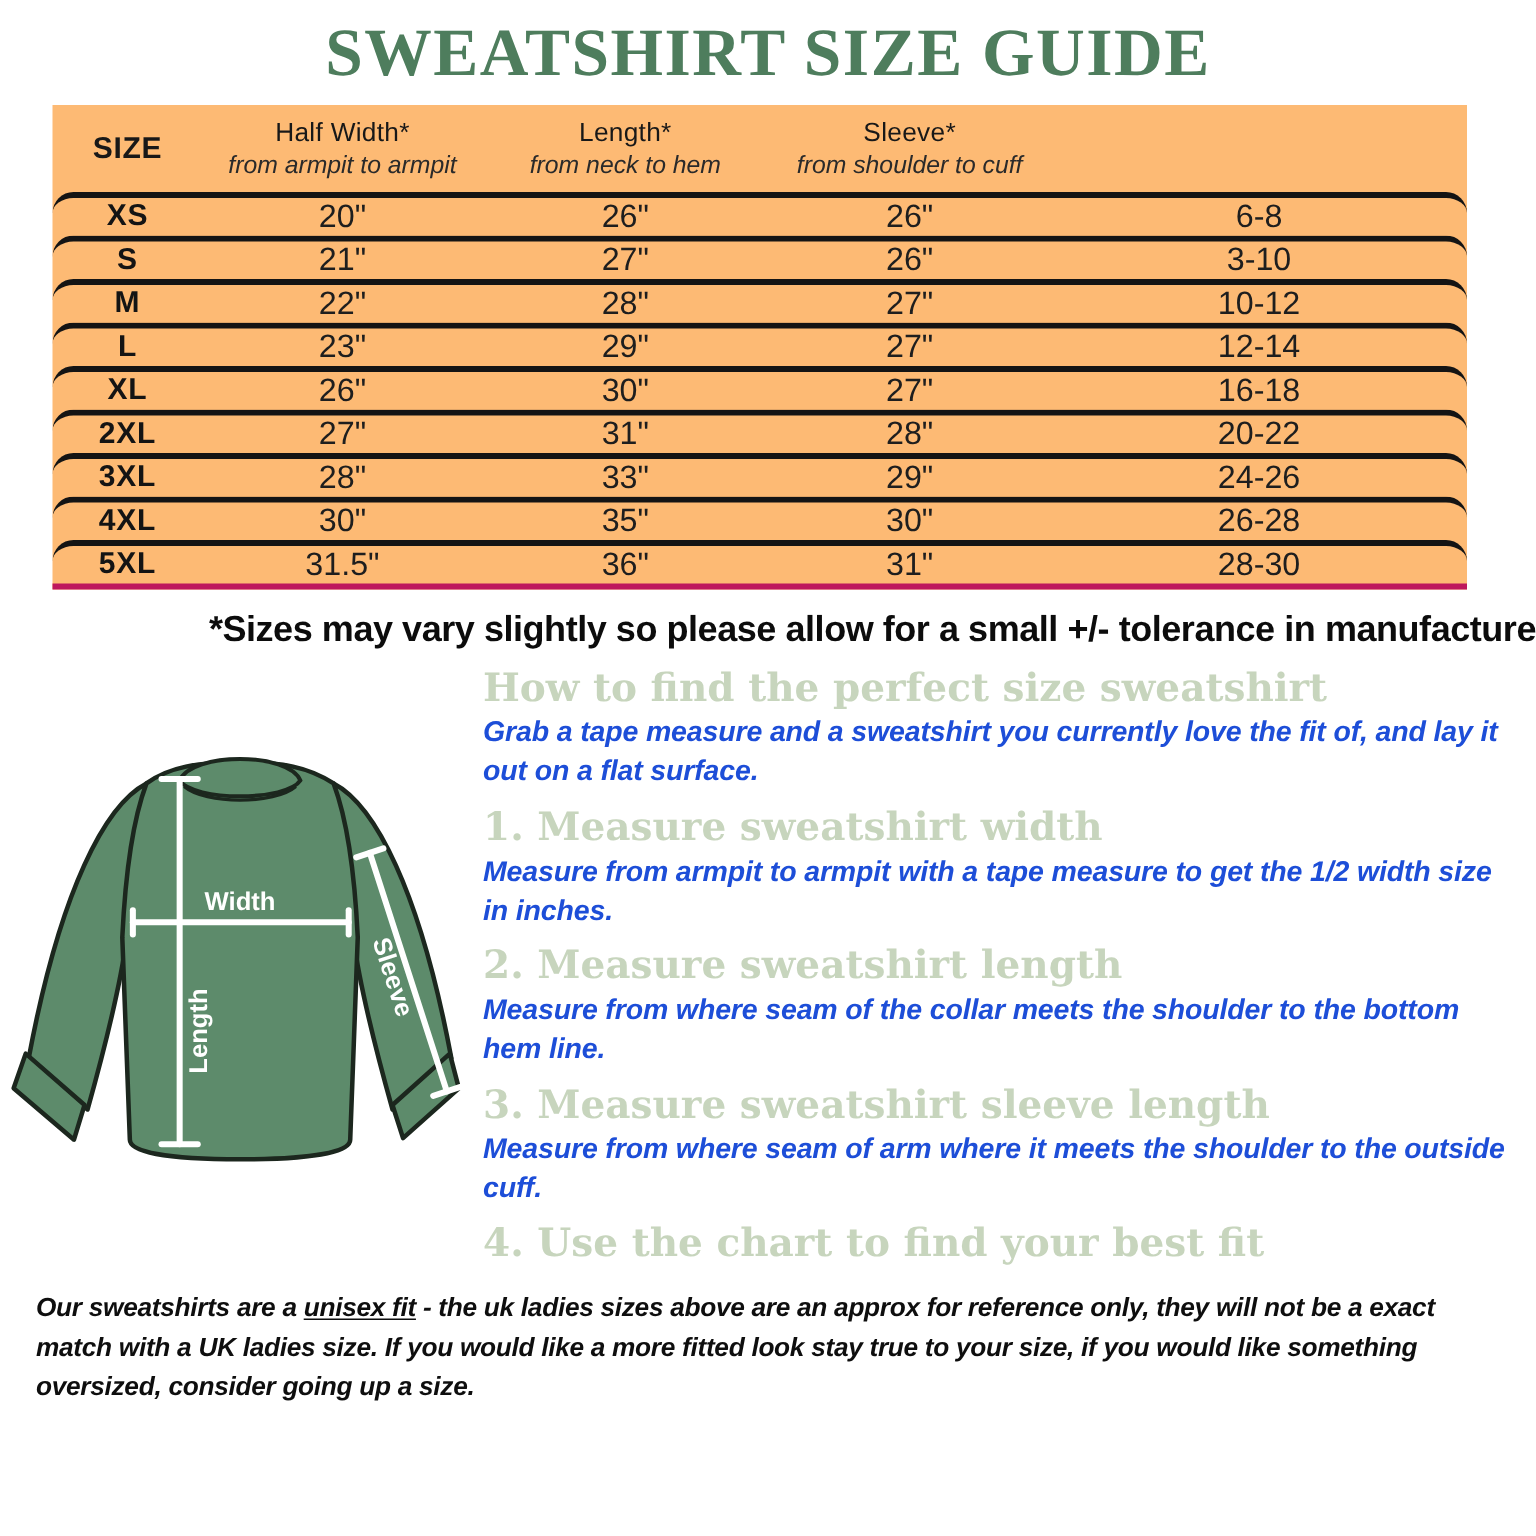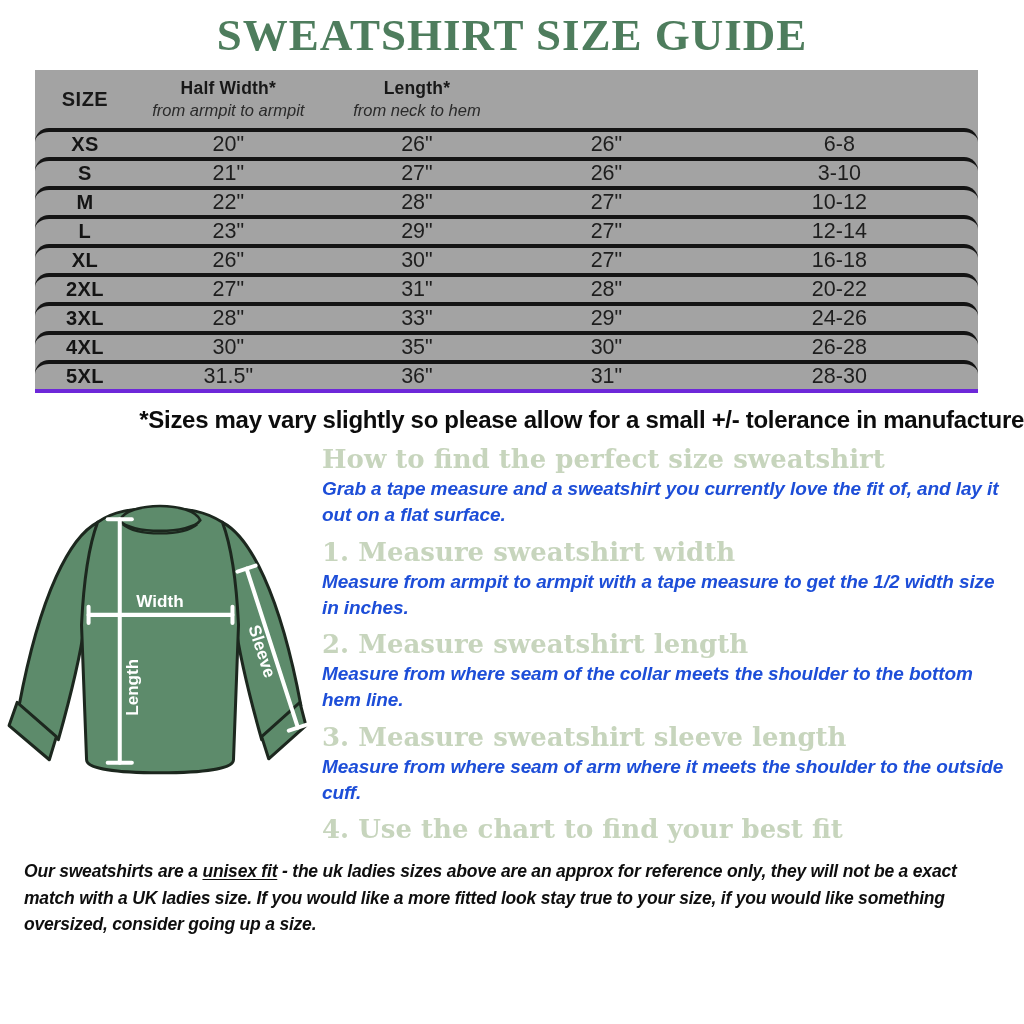--- a/index.html
+++ b/index.html
@@ -24,29 +24,29 @@
 
   .step-heading {
     font-size:26px; color:#c7d5bd; line-height:1.12; margin:3px 0 2px;
   }
   .step-heading::before { -webkit-text-stroke:5px #2e3f30; color:#2e3f30;
     text-shadow:2px 3px 0 #dbe5d5; }
 
   
   .size-table {
     margin:6px 36px 0 35px; width:943px;
-    background:#a3a3a3;
-    border-bottom:4px solid #6d28d9;
+    background:#fdba74;
+    border-bottom:4px solid #be185d;
   }
   .t-header {
     display:grid; grid-template-columns:10.6% 19.8% 20.2% 20% 29.4%;
     height:58px; align-items:center;
   }
   .th { display:flex; flex-direction:column; align-items:center; justify-content:center; text-align:center; }
-  .th-label { font-weight:bold; font-size:17.5px; color:#181818; letter-spacing:0.2px; }
+  .th-label { font-weight:normal; font-size:17.5px; color:#181818; letter-spacing:0.2px; }
   .th-sub   { font-size:16.5px; color:#2a2a2a; margin-top:2px;font-style:italic; }
   .th-size  { font-weight:bold; font-size:20px; color:#181818; letter-spacing:0.5px; }
   .t-row {
     display:grid; grid-template-columns:10.6% 19.8% 20.2% 20% 29.4%;
     height:29px; align-items:center; border-top:4px solid #141414; text-align:center;border-radius:14px;
   }
   .td      { font-size:21.5px; color:#1e1e1e; }
   .td-size { font-size:20px; font-weight:bold; color:#141414; letter-spacing:0.5px; }
 
   
@@ -87,20 +87,24 @@
       <span class="th-size">SIZE</span>
     </div>
     <div class="th">
       <span class="th-label">Half Width*</span>
       <span class="th-sub">from armpit to armpit</span>
     </div>
     <div class="th">
       <span class="th-label">Length*</span>
       <span class="th-sub">from neck to hem</span>
     </div>
+    <div class="th">
+      <span class="th-label">Sleeve*</span>
+      <span class="th-sub">from shoulder to cuff</span>
+    </div>
   </div>
 
   <div class="t-row">
     <div class="td td-size">XS</div>
     <div class="td">20"</div>
     <div class="td">26"</div>
     <div class="td">26"</div>
     <div class="td">6-8</div>
   </div>
   <div class="t-row">

